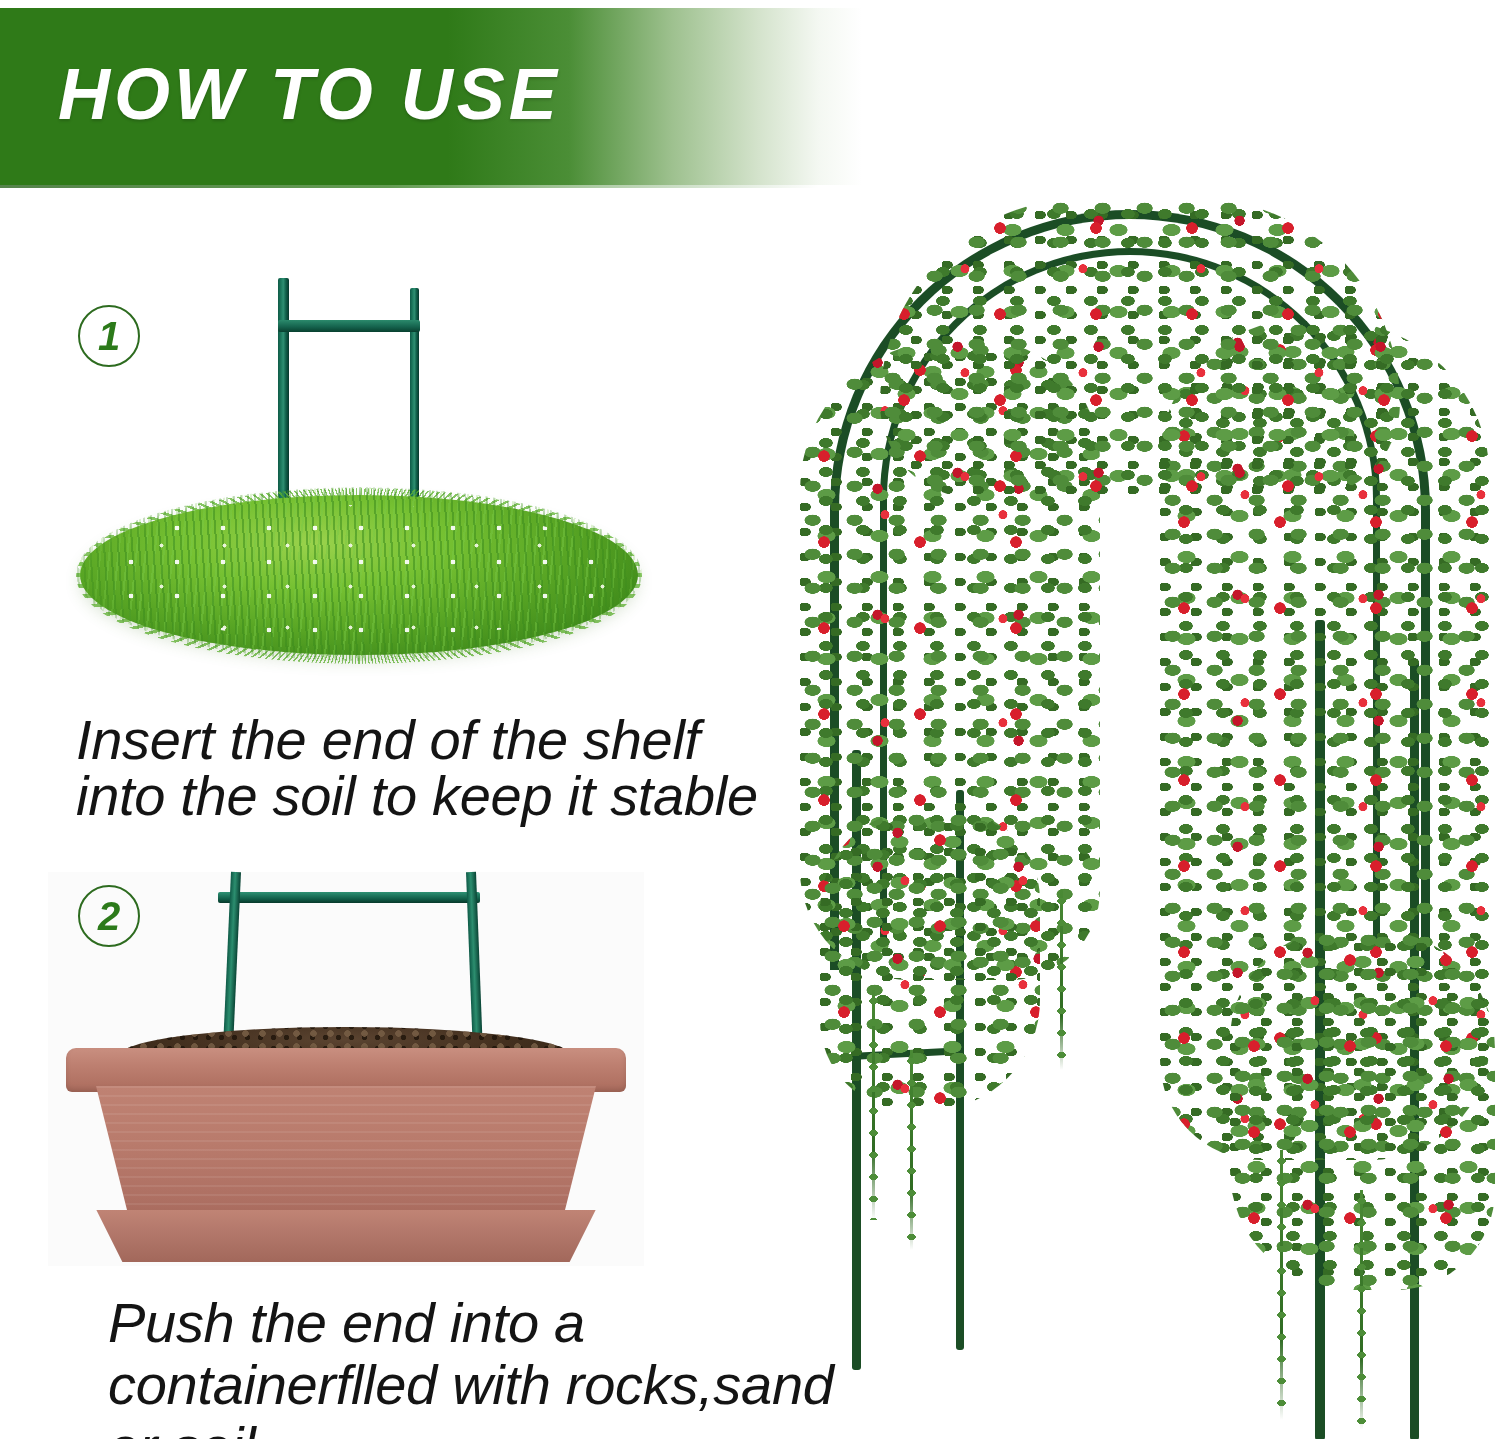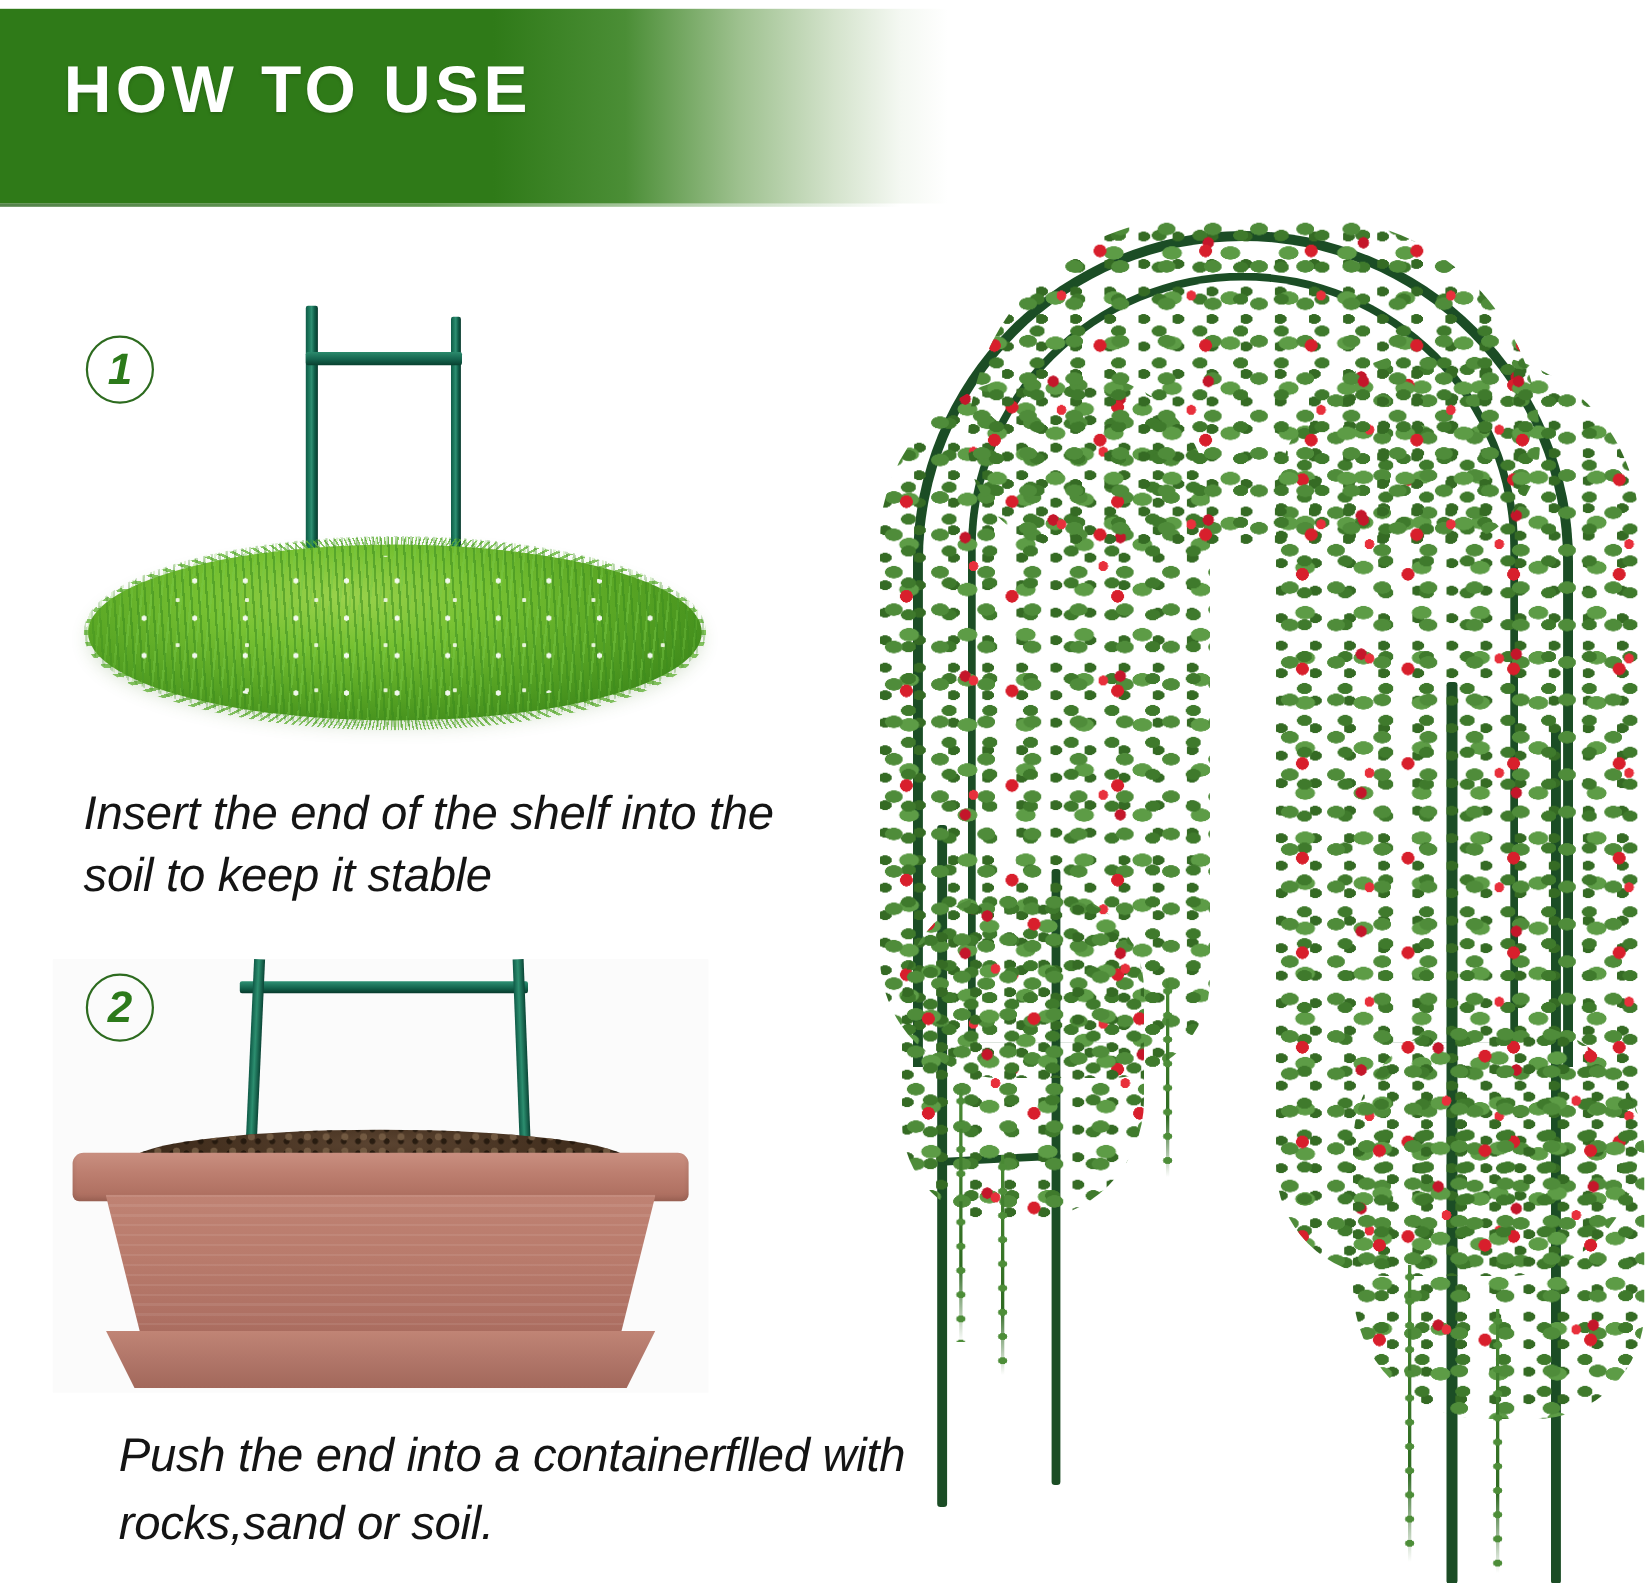--- a/index.html
+++ b/index.html
@@ -15,40 +15,40 @@
     background:linear-gradient(to right,
         #2f7a18 0%, #2f7a18 52%, #4b8e36 66%, #9ec18f 78%,
         #d4e3cc 88%, #f4f8f2 95%, #ffffff 100%);
   }
   #banner:after{
     content:""; position:absolute; left:0; bottom:-3px; width:100%; height:3px;
     background:linear-gradient(to right, #1d5a10 0%, #2f7a18 45%, rgba(255,255,255,0) 95%);
     opacity:.75;
   }
   #banner-title{
-    position:absolute; left:58px; top:24px;
-    font-size:60px; line-height:100px; font-weight:700;
+    position:absolute; left:58px; top:36px;
+    font-size:72px; line-height:100px; font-style:italic; font-weight:700;
     color:#ffffff; letter-spacing:4px; white-space:nowrap;
     text-shadow:0 2px 3px rgba(0,0,0,.18);
   }
 
   
   .badge{
     position:absolute; width:62px; height:62px; border-radius:50%;
     border:2px solid #2d6b1f; display:flex; align-items:center; justify-content:center;
     color:#2c7a1a; font-size:40px; font-style:italic; font-weight:600; line-height:1;
     background:transparent;
   }
   #badge-1{ left:78px; top:305px; }
   #badge-2{ left:78px; top:885px; }
 
   
   .caption{
     position:absolute; color:#141414; font-style:italic; font-weight:500;
-    font-size:43px; line-height:56px; letter-spacing:-.3px;
+    font-size:56px; line-height:56px; letter-spacing:-.3px;
   }
   #caption-1{ left:76px; top:712px; width:700px; }
   #caption-2{ left:76px; top:1292px; width:790px; line-height:62px;margin-left:32px; }
 
   
   #photo-1{ position:absolute; left:70px; top:270px; width:580px; height:400px; }
   .grass-disc{
     position:absolute; left:10px; top:225px; width:558px; height:160px;
     border-radius:50%;
     background:

